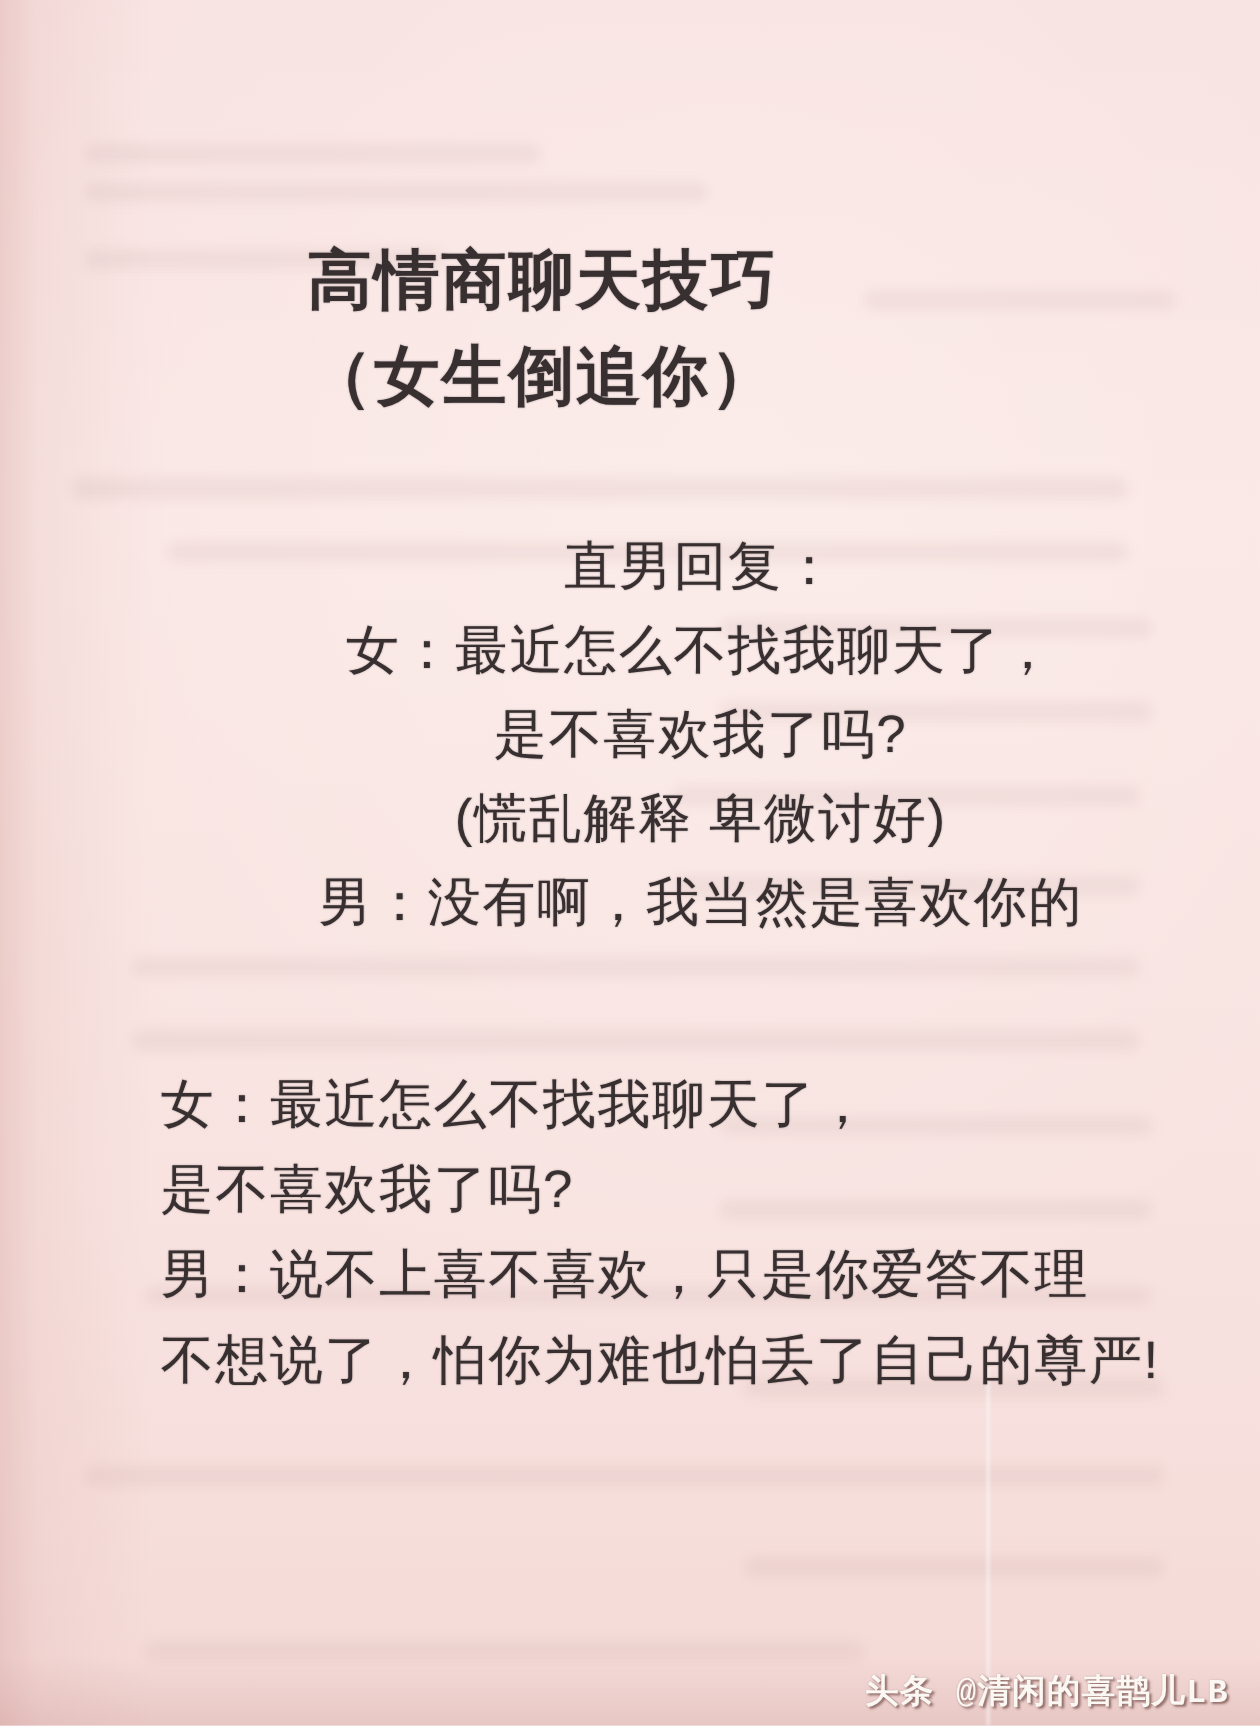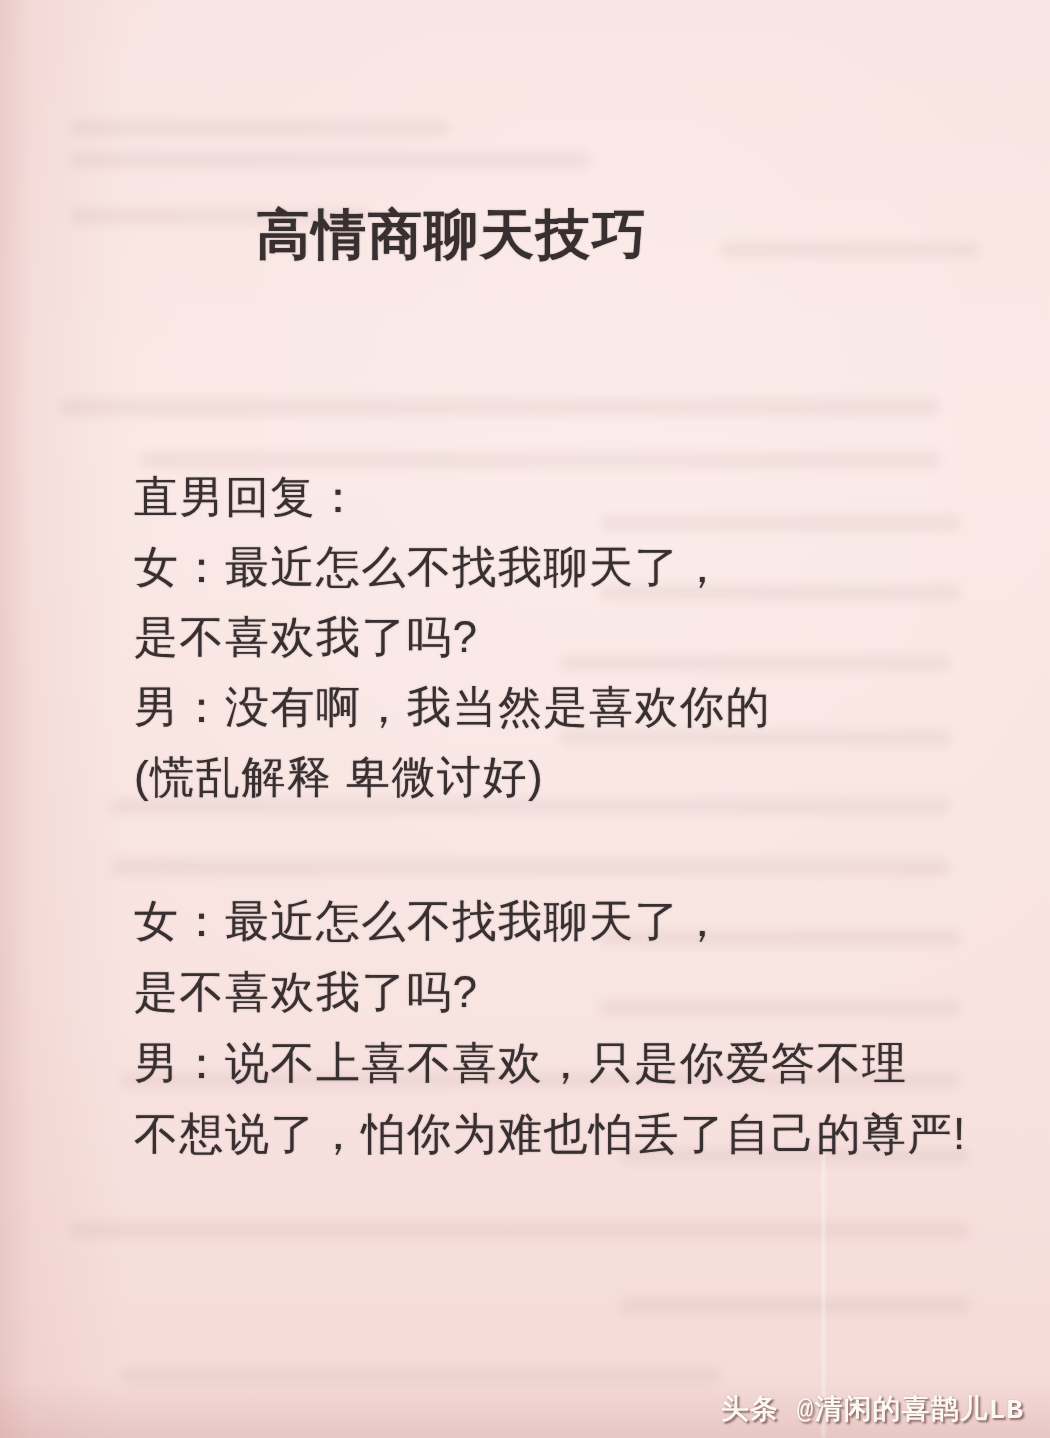--- a/index.html
+++ b/index.html
@@ -57,21 +57,21 @@
   }
   .dialog p {
     margin: 0;
     font-size: 44px;
     font-weight: 500;
     line-height: 70px;
     letter-spacing: 1.5px;
     white-space: nowrap;
     text-shadow: 0 0 1.5px rgba(56,47,49,0.5);
   }
-  .dialog-first { top: 462px; }
+  .dialog-first { top: 438px; text-align: center; }
   .dialog-second { top: 885px; }
   .dialog-second p { line-height: 71px; }
 
   .watermark {
     position: absolute;
     top: 1390px;
     right: 26px;
     font-size: 28px;
     font-weight: bold;
     letter-spacing: 1px;
@@ -105,28 +105,29 @@
     <div class="bleed" style="left:620px; top:1148px; width:350px; height:16px;"></div>
     <div class="bleed" style="left:70px;  top:1222px; width:900px; height:16px;"></div>
     <div class="bleed" style="left:620px; top:1298px; width:350px; height:16px;"></div>
     <div class="bleed" style="left:120px; top:1368px; width:600px; height:16px;"></div>
   </div>
 
   <div class="crease"></div>
 
   <header class="title-block">
     <div>高情商聊天技巧</div>
+    <div>（女生倒追你）</div>
   </header>
 
   <section class="dialog dialog-first">
     <p>直男回复：</p>
     <p>女：最近怎么不找我聊天了，</p>
     <p>是不喜欢我了吗?</p>
+    <p>(慌乱解释 卑微讨好)</p>
     <p>男：没有啊，我当然是喜欢你的</p>
-    <p>(慌乱解释 卑微讨好)</p>
   </section>
 
   <section class="dialog dialog-second">
     <p>女：最近怎么不找我聊天了，</p>
     <p>是不喜欢我了吗?</p>
     <p>男：说不上喜不喜欢，只是你爱答不理</p>
     <p>不想说了，怕你为难也怕丢了自己的尊严!</p>
   </section>
 
   <div class="watermark">头条 @清闲的喜鹊儿LB</div>

